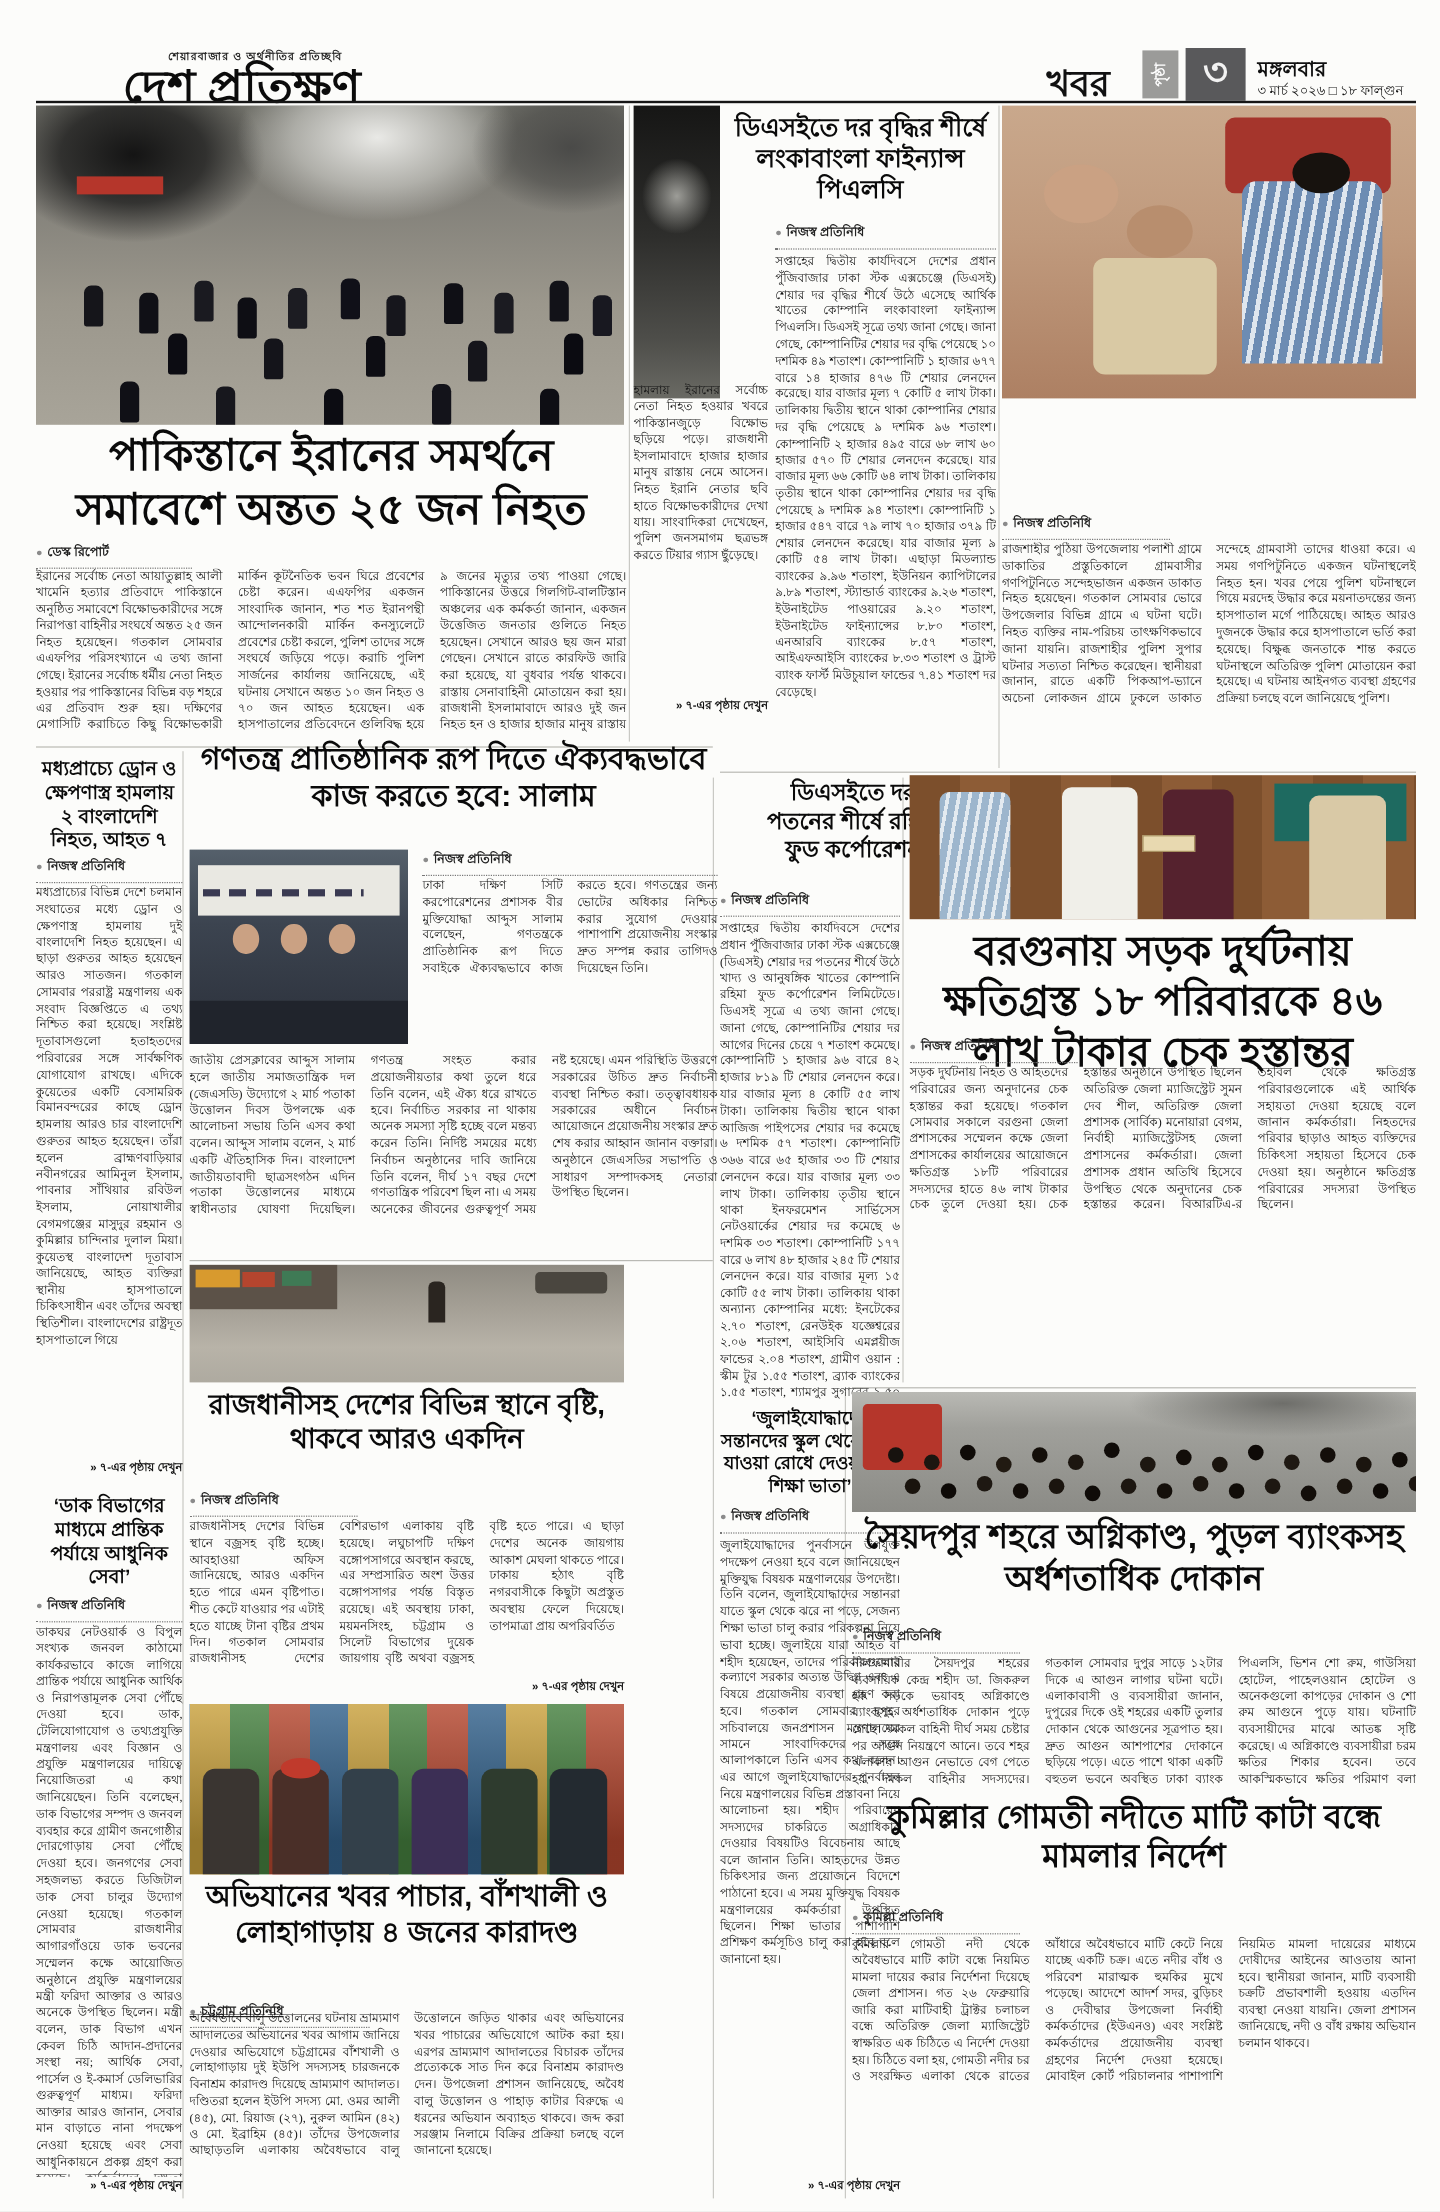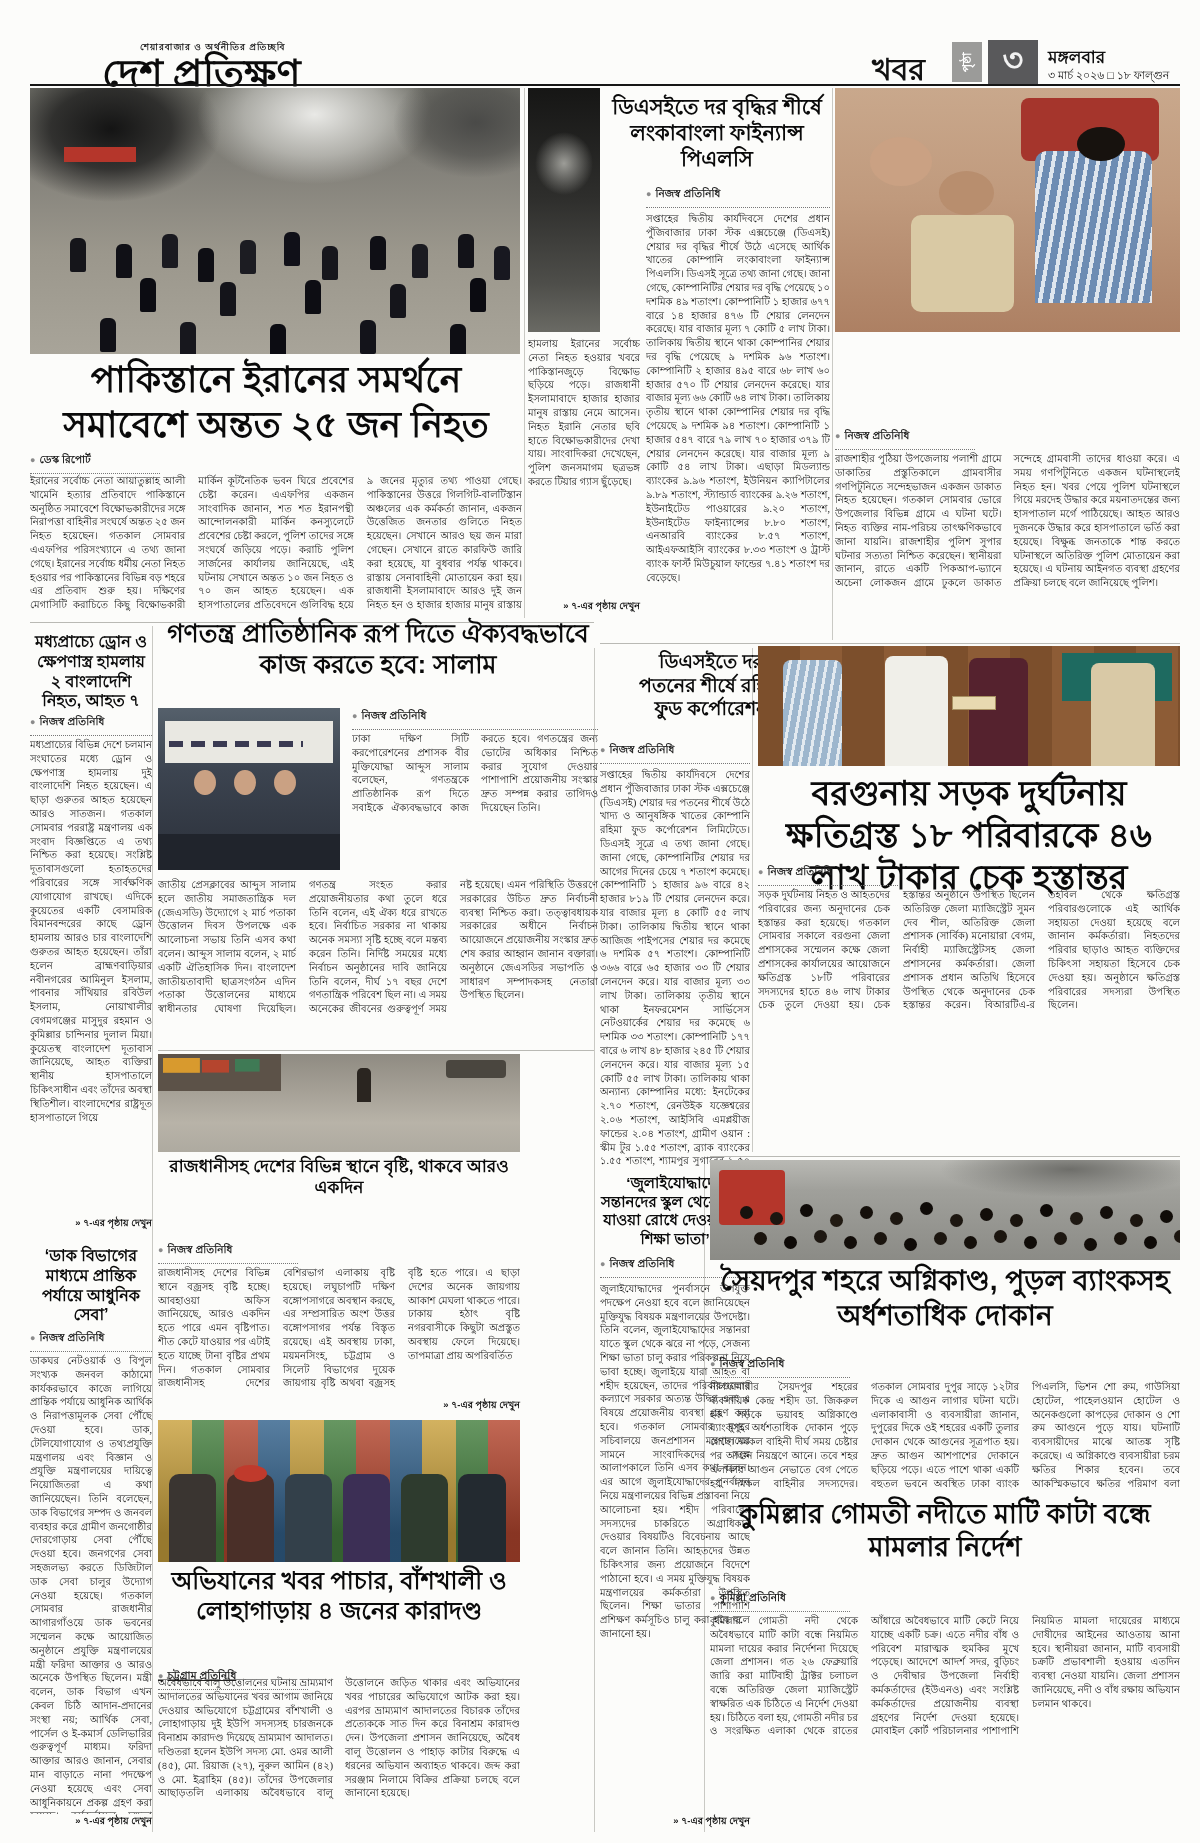--- a/index.html
+++ b/index.html
@@ -131,21 +131,21 @@
   </div>
   <div class="abs headline" style="left:30px;top:358px;width:492px;font-size:36px;">পাকিস্তানে ইরানের সমর্থনে সমাবেশে অন্তত ২৫ জন নিহত</div>
   <div class="abs byline" style="left:30px;top:452px;width:130px;">
     <span class="b">●</span><span>ডেস্ক রিপোর্ট</span>
   </div>
   <div class="abs body-text cols3" style="left:30px;top:474px;width:492px;height:144px;">ইরানের সর্বোচ্চ নেতা আয়াতুল্লাহ আলী খামেনি হত্যার প্রতিবাদে পাকিস্তানে অনুষ্ঠিত সমাবেশে বিক্ষোভকারীদের সঙ্গে নিরাপত্তা বাহিনীর সংঘর্ষে অন্তত ২৫ জন নিহত হয়েছেন। গতকাল সোমবার এএফপির পরিসংখ্যানে এ তথ্য জানা গেছে। ইরানের সর্বোচ্চ ধর্মীয় নেতা নিহত হওয়ার পর পাকিস্তানের বিভিন্ন বড় শহরে এর প্রতিবাদ শুরু হয়। দক্ষিণের মেগাসিটি করাচিতে কিছু বিক্ষোভকারী মার্কিন কূটনৈতিক ভবন ঘিরে প্রবেশের চেষ্টা করেন। এএফপির একজন সাংবাদিক জানান, শত শত ইরানপন্থী আন্দোলনকারী মার্কিন কনস্যুলেটে প্রবেশের চেষ্টা করলে, পুলিশ তাদের সঙ্গে সংঘর্ষে জড়িয়ে পড়ে। করাচি পুলিশ সার্জনের কার্যালয় জানিয়েছে, এই ঘটনায় সেখানে অন্তত ১০ জন নিহত ও ৭০ জন আহত হয়েছেন। এক হাসপাতালের প্রতিবেদনে গুলিবিদ্ধ হয়ে ৯ জনের মৃত্যুর তথ্য পাওয়া গেছে। পাকিস্তানের উত্তরে গিলগিট-বালটিস্তান অঞ্চলের এক কর্মকর্তা জানান, একজন উত্তেজিত জনতার গুলিতে নিহত হয়েছেন। সেখানে আরও ছয় জন মারা গেছেন। সেখানে রাতে কারফিউ জারি করা হয়েছে, যা বুধবার পর্যন্ত থাকবে। রাস্তায় সেনাবাহিনী মোতায়েন করা হয়। রাজধানী ইসলামাবাদে আরও দুই জন নিহত হন ও হাজার হাজার মানুষ রাস্তায় সমবেত হন। এই সমাবেশে সমবেতদের মধ্যে অনেকেই নিহত ইরানি নেতা আয়াতুল্লাহ আলী খামেনীর ছবি ধারণ করেন। এএফপি সাংবাদিক দেখেছেন, পুলিশ এই বিপুল সংখ্যক জনসমাগমকে ছত্রভঙ্গ করতে টিয়ার গ্যাস ছুঁড়েছে। শনিবার ইসরাইল ও যুক্তরাষ্ট্রের সামরিক</div>
 
   <div class="abs ph ph-darkstrip" style="left:528px;top:88px;width:72px;height:244px;">
     <div class="puff"></div>
   </div>
-  <div class="abs" style="left:528px;top:337px;width:112px;height:282px;">
+  <div class="abs" style="left:528px;top:319px;width:112px;height:282px;">
     <div class="body-text" style="height:262px;">হামলায় ইরানের সর্বোচ্চ নেতা নিহত হওয়ার খবরে পাকিস্তানজুড়ে বিক্ষোভ ছড়িয়ে পড়ে। রাজধানী ইসলামাবাদে হাজার হাজার মানুষ রাস্তায় নেমে আসেন। নিহত ইরানি নেতার ছবি হাতে বিক্ষোভকারীদের দেখা যায়। সাংবাদিকরা দেখেছেন, পুলিশ জনসমাগম ছত্রভঙ্গ করতে টিয়ার গ্যাস ছুঁড়েছে।</div>
     <div class="cont" style="text-align:right;">» ৭-এর পৃষ্ঠায় দেখুন</div>
   </div>
 
   <div class="abs headline" style="left:604px;top:94px;width:226px;font-size:21px;">ডিএসইতে দর বৃদ্ধির শীর্ষে লংকাবাংলা ফাইন্যান্স পিএলসি</div>
   <div class="abs byline" style="left:646px;top:186px;width:184px;">
     <span class="b">●</span><span>নিজস্ব প্রতিনিধি</span>
   </div>
   <div class="abs body-text" style="left:646px;top:212px;width:184px;height:426px;">সপ্তাহের দ্বিতীয় কার্যদিবসে দেশের প্রধান পুঁজিবাজার ঢাকা স্টক এক্সচেঞ্জে (ডিএসই) শেয়ার দর বৃদ্ধির শীর্ষে উঠে এসেছে আর্থিক খাতের কোম্পানি লংকাবাংলা ফাইন্যান্স পিএলসি। ডিএসই সূত্রে তথ্য জানা গেছে। জানা গেছে, কোম্পানিটির শেয়ার দর বৃদ্ধি পেয়েছে ১০ দশমিক ৪৯ শতাংশ। কোম্পানিটি ১ হাজার ৬৭৭ বারে ১৪ হাজার ৪৭৬ টি শেয়ার লেনদেন করেছে। যার বাজার মূল্য ৭ কোটি ৫ লাখ টাকা। তালিকায় দ্বিতীয় স্থানে থাকা কোম্পানির শেয়ার দর বৃদ্ধি পেয়েছে ৯ দশমিক ৯৬ শতাংশ। কোম্পানিটি ২ হাজার ৪৯৫ বারে ৬৮ লাখ ৬০ হাজার ৫৭০ টি শেয়ার লেনদেন করেছে। যার বাজার মূল্য ৬৬ কোটি ৬৪ লাখ টাকা। তালিকায় তৃতীয় স্থানে থাকা কোম্পানির শেয়ার দর বৃদ্ধি পেয়েছে ৯ দশমিক ৯৪ শতাংশ। কোম্পানিটি ১ হাজার ৫৪৭ বারে ৭৯ লাখ ৭০ হাজার ৩৭৯ টি শেয়ার লেনদেন করেছে। যার বাজার মূল্য ৯ কোটি ৫৪ লাখ টাকা। এছাড়া মিডল্যান্ড ব্যাংকের ৯.৯৬ শতাংশ, ইউনিয়ন ক্যাপিটালের ৯.৮৯ শতাংশ, স্ট্যান্ডার্ড ব্যাংকের ৯.২৬ শতাংশ, ইউনাইটেড পাওয়ারের ৯.২০ শতাংশ, ইউনাইটেড ফাইন্যান্সের ৮.৮০ শতাংশ, এনআরবি ব্যাংকের ৮.৫৭ শতাংশ, আইএফআইসি ব্যাংকের ৮.৩৩ শতাংশ ও ট্রাস্ট ব্যাংক ফার্স্ট মিউচুয়াল ফান্ডের ৭.৪১ শতাংশ দর বেড়েছে।</div>
 
@@ -238,21 +238,21 @@
   <div class="abs byline" style="left:710px;top:1590px;width:140px;">
     <span class="b">●</span><span>কুমিল্লা প্রতিনিধি</span>
   </div>
   <div class="abs body-text cols3" style="left:710px;top:1614px;width:470px;height:222px;">কুমিল্লার গোমতী নদী থেকে অবৈধভাবে মাটি কাটা বন্ধে নিয়মিত মামলা দায়ের করার নির্দেশনা দিয়েছে জেলা প্রশাসন। গত ২৬ ফেব্রুয়ারি জারি করা মাটিবাহী ট্রাক্টর চলাচল বন্ধে অতিরিক্ত জেলা ম্যাজিস্ট্রেট স্বাক্ষরিত এক চিঠিতে এ নির্দেশ দেওয়া হয়। চিঠিতে বলা হয়, গোমতী নদীর চর ও সংরক্ষিত এলাকা থেকে রাতের আঁধারে অবৈধভাবে মাটি কেটে নিয়ে যাচ্ছে একটি চক্র। এতে নদীর বাঁধ ও পরিবেশ মারাত্মক হুমকির মুখে পড়েছে। আদেশে আদর্শ সদর, বুড়িচং ও দেবীদ্বার উপজেলা নির্বাহী কর্মকর্তাদের (ইউএনও) এবং সংশ্লিষ্ট কর্মকর্তাদের প্রয়োজনীয় ব্যবস্থা গ্রহণের নির্দেশ দেওয়া হয়েছে। মোবাইল কোর্ট পরিচালনার পাশাপাশি নিয়মিত মামলা দায়েরের মাধ্যমে দোষীদের আইনের আওতায় আনা হবে। স্থানীয়রা জানান, মাটি ব্যবসায়ী চক্রটি প্রভাবশালী হওয়ায় এতদিন ব্যবস্থা নেওয়া যায়নি। জেলা প্রশাসন জানিয়েছে, নদী ও বাঁধ রক্ষায় অভিযান চলমান থাকবে।</div>
 
   <div class="abs ph ph-rain" style="left:158px;top:1054px;width:362px;height:98px;">
     <div class="shops"></div>
     <div class="walker"></div>
     <div class="cycle"></div>
   </div>
-  <div class="abs headline" style="left:158px;top:1156px;width:362px;font-size:17px;">রাজধানীসহ দেশের বিভিন্ন স্থানে বৃষ্টি, থাকবে আরও একদিন</div>
+  <div class="abs headline" style="left:158px;top:1156px;width:362px;font-size:23px;">রাজধানীসহ দেশের বিভিন্ন স্থানে বৃষ্টি, থাকবে আরও একদিন</div>
   <div class="abs byline" style="left:158px;top:1242px;width:140px;">
     <span class="b">●</span><span>নিজস্ব প্রতিনিধি</span>
   </div>
   <div class="abs body-text cols3" style="left:158px;top:1266px;width:362px;height:126px;">রাজধানীসহ দেশের বিভিন্ন স্থানে বজ্রসহ বৃষ্টি হচ্ছে। আবহাওয়া অফিস জানিয়েছে, আরও একদিন হতে পারে এমন বৃষ্টিপাত। শীত কেটে যাওয়ার পর এটাই হতে যাচ্ছে টানা বৃষ্টির প্রথম দিন। গতকাল সোমবার রাজধানীসহ দেশের বেশিরভাগ এলাকায় বৃষ্টি হয়েছে। লঘুচাপটি দক্ষিণ বঙ্গোপসাগরে অবস্থান করছে, এর সম্প্রসারিত অংশ উত্তর বঙ্গোপসাগর পর্যন্ত বিস্তৃত রয়েছে। এই অবস্থায় ঢাকা, ময়মনসিংহ, চট্টগ্রাম ও সিলেট বিভাগের দুয়েক জায়গায় বৃষ্টি অথবা বজ্রসহ বৃষ্টি হতে পারে। এ ছাড়া দেশের অনেক জায়গায় আকাশ মেঘলা থাকতে পারে। ঢাকায় হঠাৎ বৃষ্টি নগরবাসীকে কিছুটা অপ্রস্তুত অবস্থায় ফেলে দিয়েছে। তাপমাত্রা প্রায় অপরিবর্তিত</div>
   <div class="abs cont" style="left:380px;top:1398px;width:140px;text-align:right;">» ৭-এর পৃষ্ঠায় দেখুন</div>
 
   <div class="abs ph ph-arrest" style="left:158px;top:1420px;width:362px;height:142px;">
     <div class="shade"></div>
     <div class="m m1"></div>
     <div class="m m2"></div>

